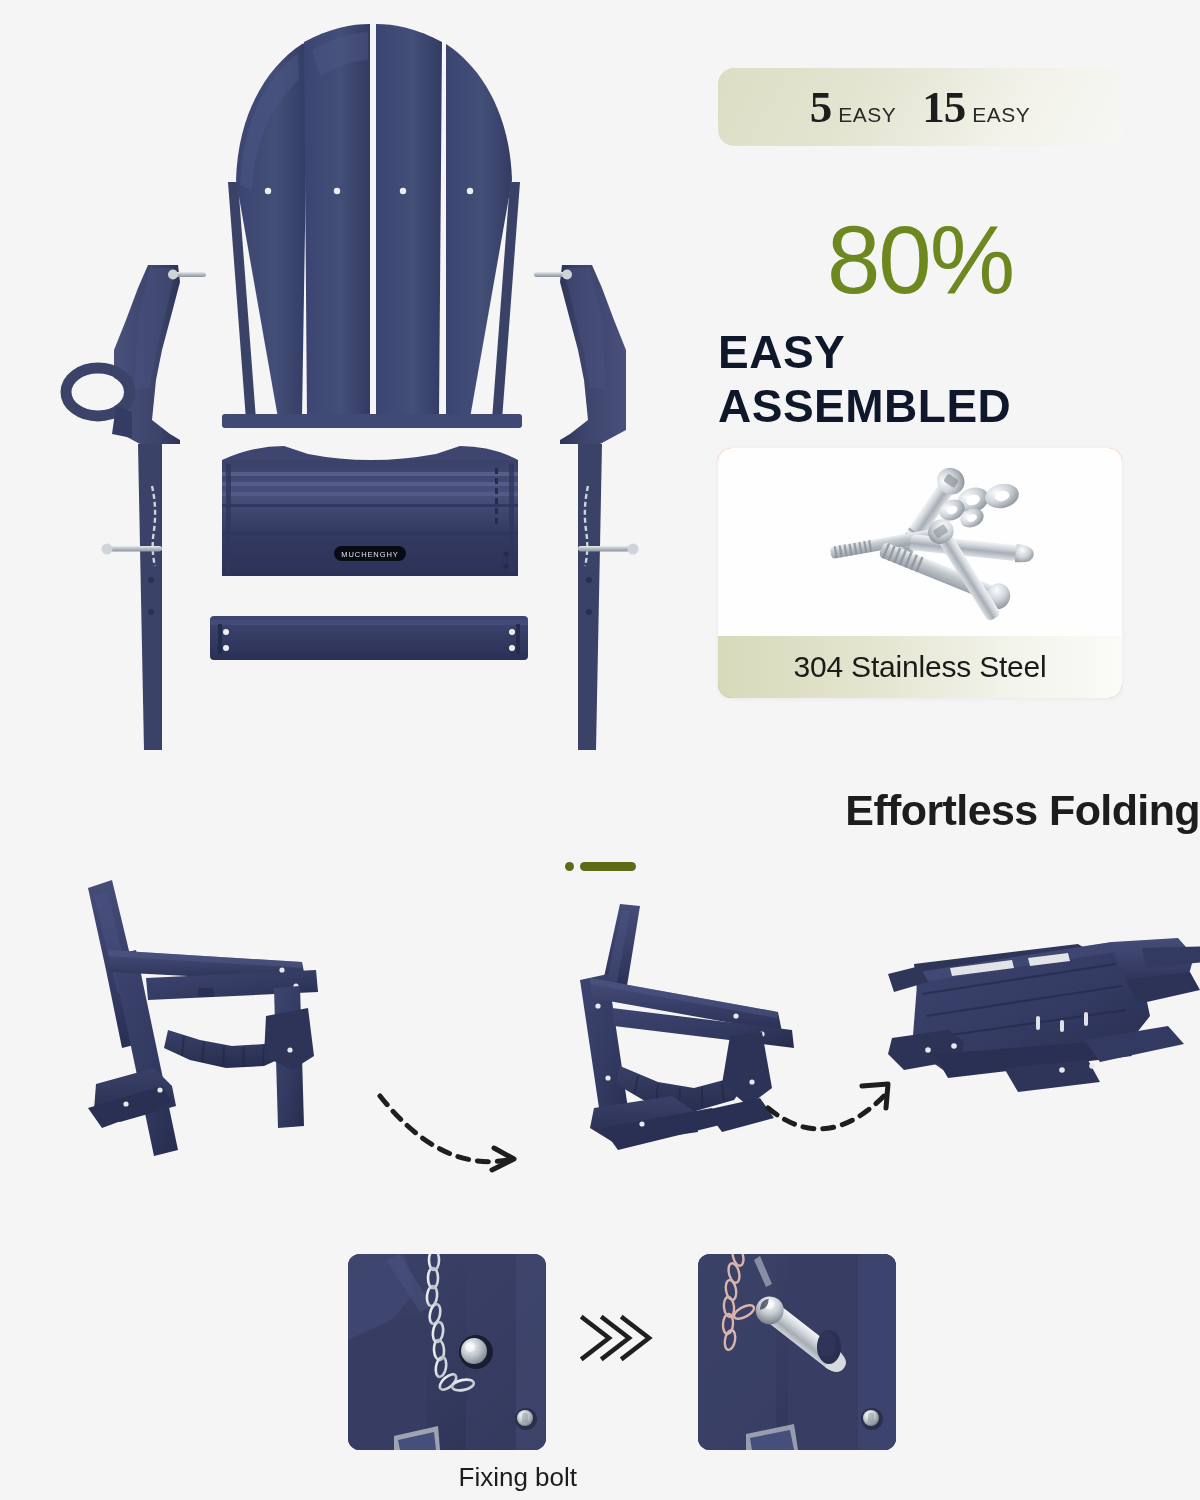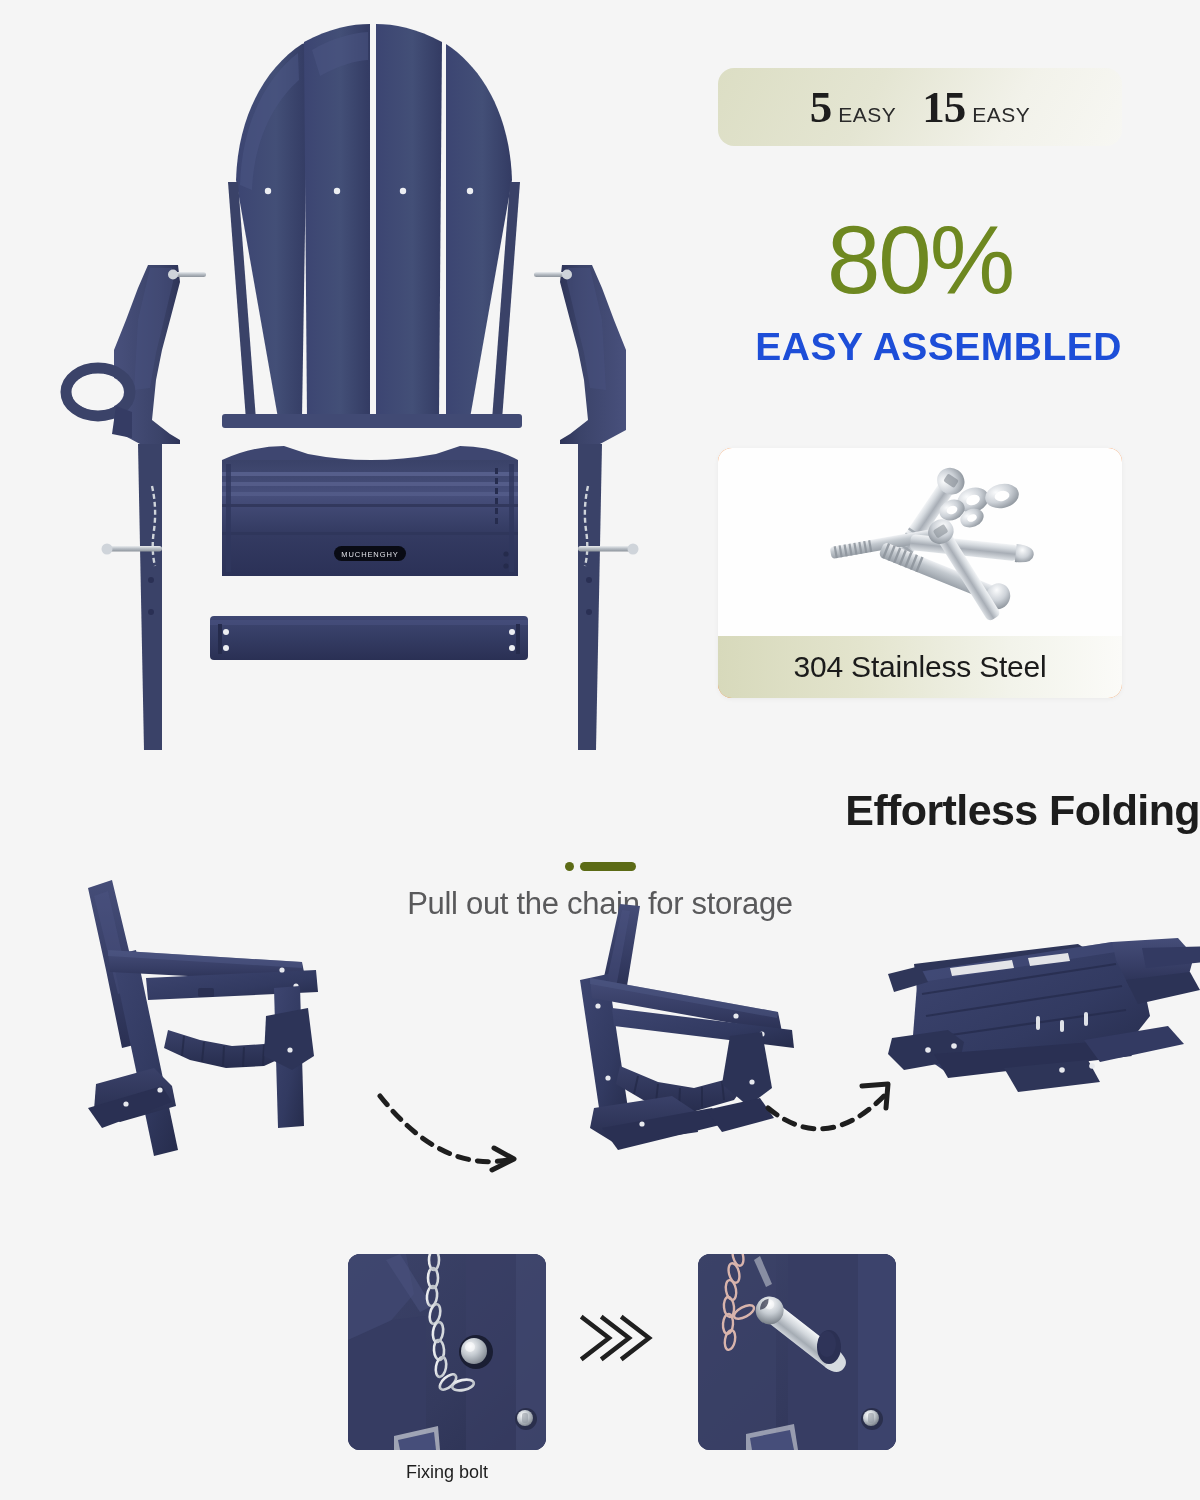--- a/index.html
+++ b/index.html
@@ -46,24 +46,24 @@
     font-size: 96px;
     font-weight: 400;
     color: #6e8820;
     letter-spacing: -2px;
     line-height: 1;
   }
   .pct-sub {
     position: absolute;
     left: 718px; top: 325px;
     width: 404px;
-    text-align: right;
-    font-size: 39px;
+    text-align: left;
+    font-size: 46px;
     font-weight: 700;
-    color: #1d4ed8;
+    color: #0f172a;
     letter-spacing: 0.5px;
   }
 
   .steel-card {
     position: absolute;
     left: 718px; top: 448px;
     width: 404px; height: 250px;
     border-radius: 14px;
     background: #f97316;
     overflow: hidden;
@@ -116,22 +116,22 @@
     border-radius: 12px;
     overflow: hidden;
     background: #3b4168;
   }
   #detail-left  { left: 348px; top: 1254px; }
   #detail-right { left: 698px; top: 1254px; }
 
   .detail-caption {
     position: absolute;
     width: 260px;
-    text-align: center;
-    font-size: 18px; color: #1d1d1d; font-weight: 400;
+    text-align: right;
+    font-size: 26px; color: #1d1d1d; font-weight: 400;
   }
   #cap-left  { left: 317px; top: 1462px; }
   #cap-right { left: 677px; top: 1462px; }
 
   .chevrons {
     position: absolute;
     left: 577px; top: 1308px;
     width: 92px; height: 60px;
   }
 
@@ -386,21 +386,20 @@
     <div class="steel-band">
       <span class="steel-label">304 Stainless Steel</span>
     </div>
   </div>
 
   <div class="sec-title">Effortless Folding</div>
   <div class="divider">
     <span class="div-dot"></span>
     <span class="div-bar"></span>
   </div>
-  <div class="sec-sub">Pull out the chain for storage</div>
 
   <svg class="abs" style="left:50px; top:860px;" width="1130" height="380" viewBox="0 0 1130 380">
     <defs>
       <linearGradient id="cNavy" x1="0" y1="0" x2="0" y2="1">
         <stop offset="0%" stop-color="#454d78"></stop>
         <stop offset="55%" stop-color="#373e66"></stop>
         <stop offset="100%" stop-color="#2a3053"></stop>
       </linearGradient>
       <linearGradient id="cNavy2" x1="0" y1="0" x2="1" y2="1">
         <stop offset="0%" stop-color="#3d4570"></stop>

